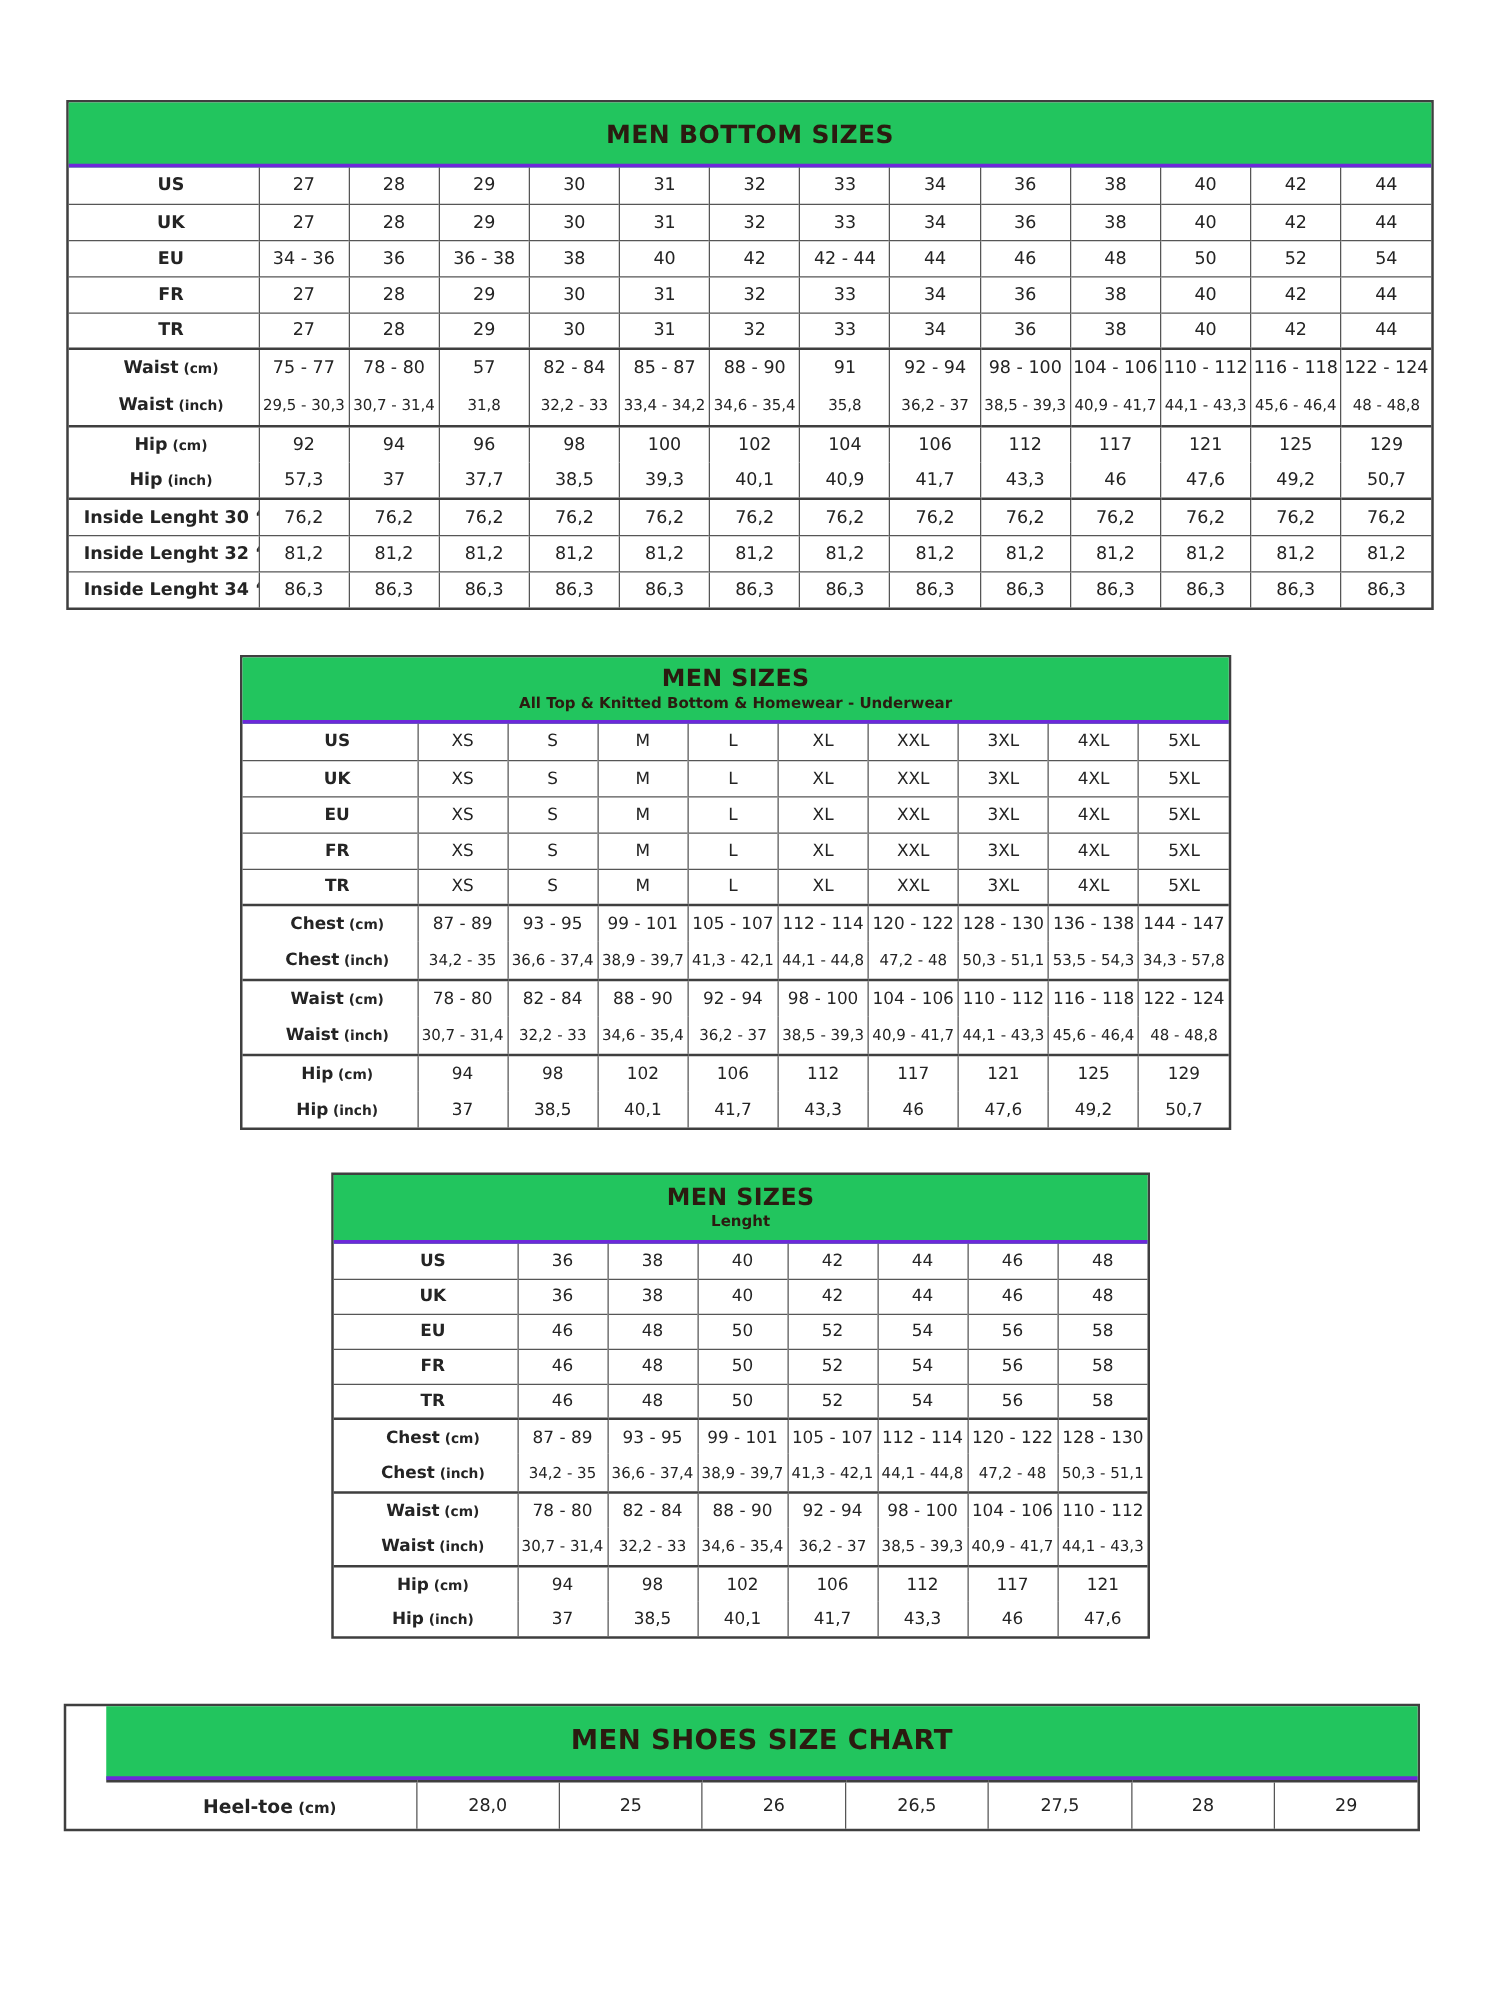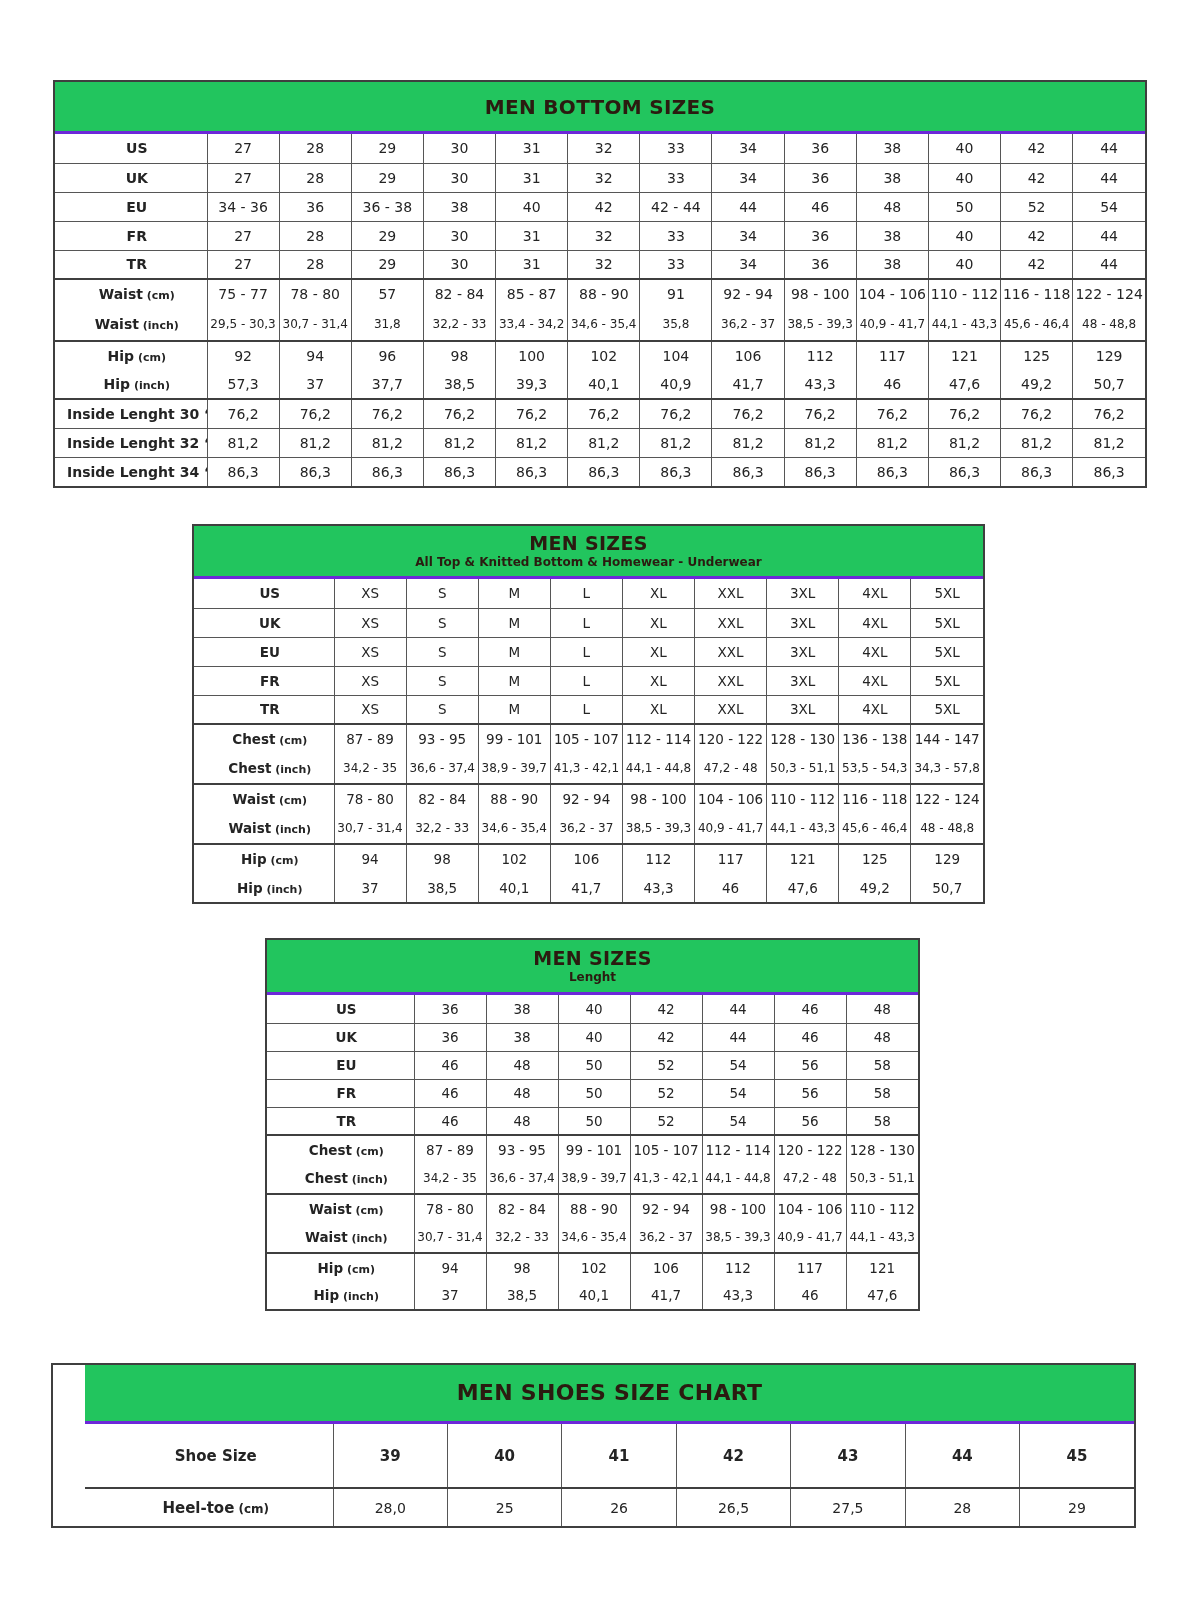--- a/index.html
+++ b/index.html
@@ -596,30 +596,20 @@
         <col class="label">
         <col>
         <col>
         <col>
         <col>
         <col>
         <col>
         <col>
       </colgroup>
       <tbody>
-        <tr class="sep-none shoe-row bold-cells">
-          <th>Shoe Size</th>
-          <td>39</td>
-          <td>40</td>
-          <td>41</td>
-          <td>42</td>
-          <td>43</td>
-          <td>44</td>
-          <td>45</td>
-        </tr>
         <tr class="sep-thick heel-row">
           <th>Heel-toe<span class="unit"> (cm)</span></th>
           <td>28,0</td>
           <td>25</td>
           <td>26</td>
           <td>26,5</td>
           <td>27,5</td>
           <td>28</td>
           <td>29</td>
         </tr>

